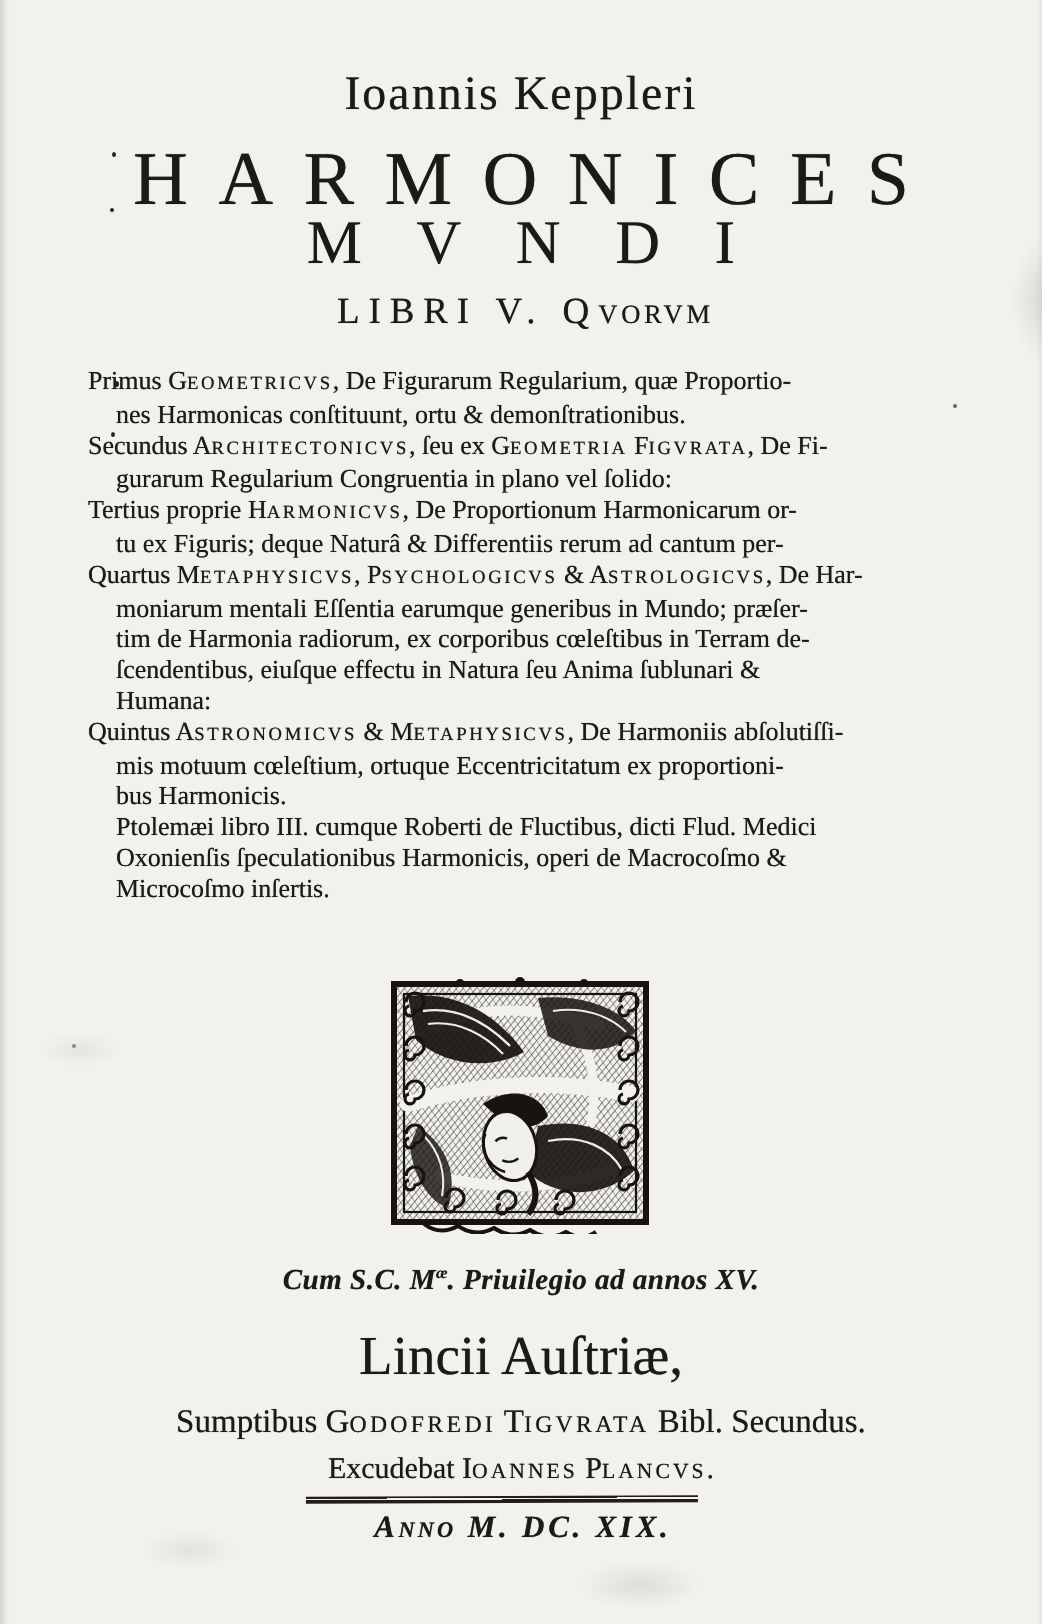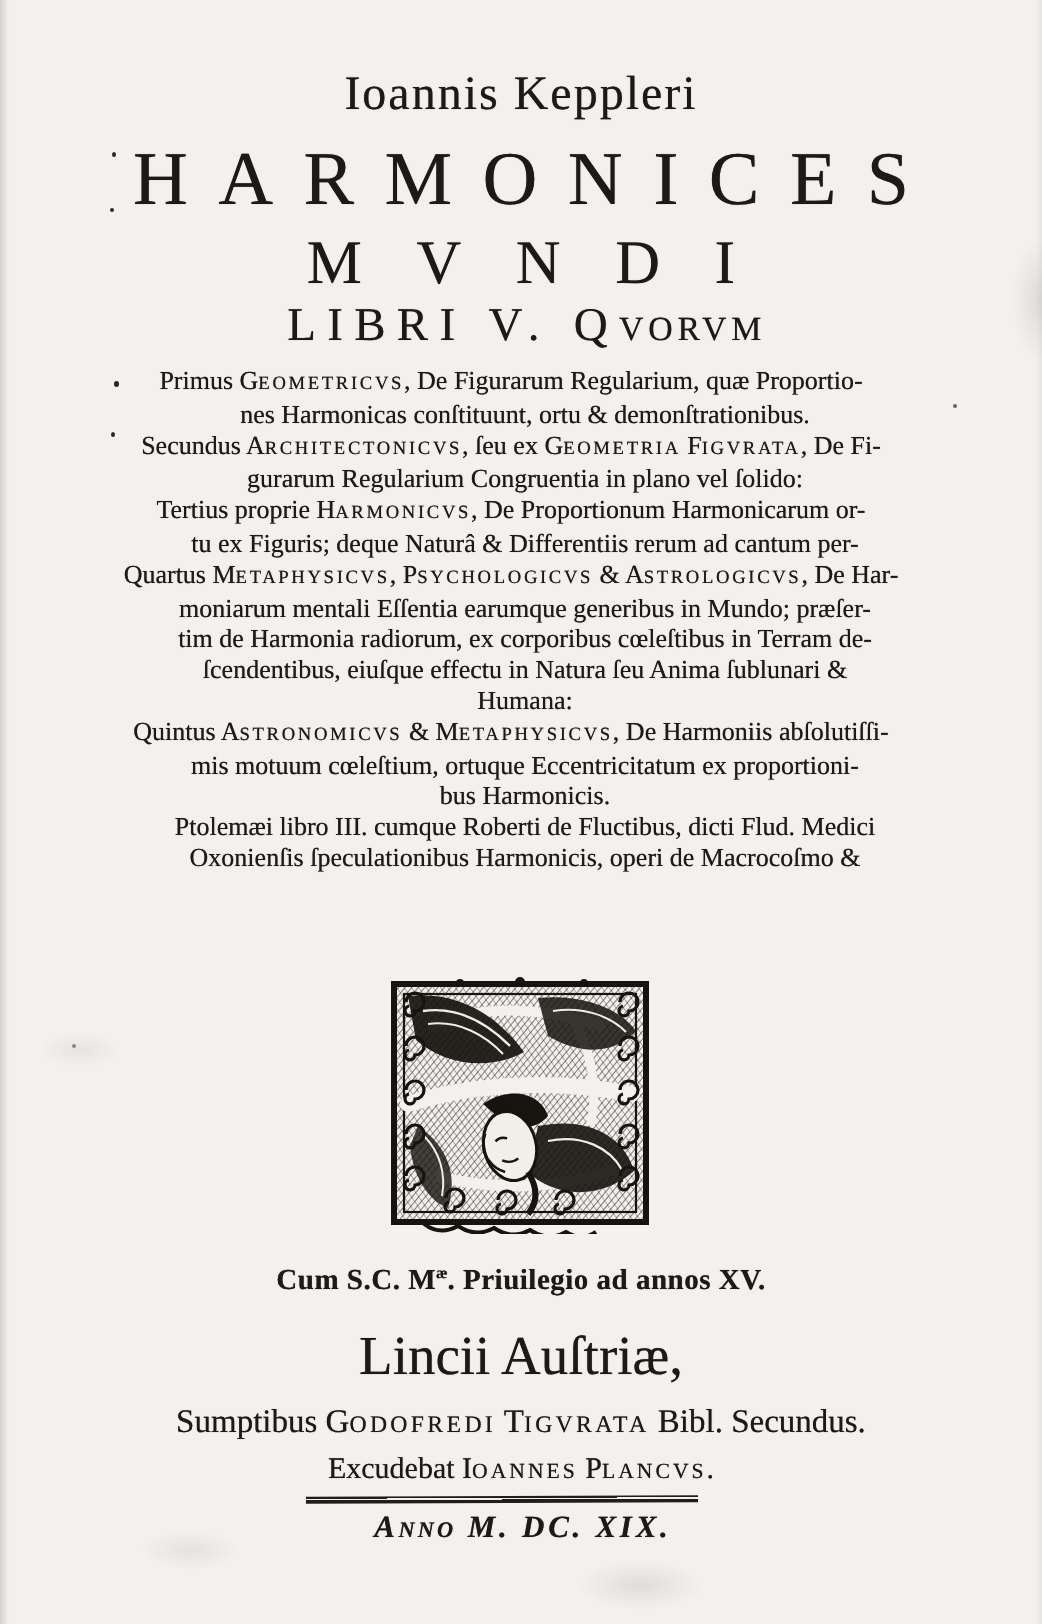--- a/index.html
+++ b/index.html
@@ -18,36 +18,36 @@
       radial-gradient(ellipse 70px 28px at 190px 1550px, rgba(120,120,114,.12), rgba(120,120,114,0) 70%),
       radial-gradient(ellipse 40px 90px at 1040px 300px, rgba(120,120,114,.18), rgba(120,120,114,0) 70%),
       radial-gradient(ellipse 60px 25px at 80px 1050px, rgba(120,120,114,.10), rgba(120,120,114,0) 70%);
   }
   .page *{text-rendering:geometricPrecision;}
   .center{position:absolute;left:0;width:100%;text-align:center;}
   .ink{color:#1c1a16;text-shadow:0 0 .7px rgba(25,22,18,.75);}
 
   .author{top:66px;font-size:48px;letter-spacing:2px;}
   .title-main{top:136px;font-size:76px;letter-spacing:.40em;text-indent:.40em;font-weight:400;}
-  .title-sub{top:228px;font-size:62px;letter-spacing:.88em;text-indent:.88em;}
-  .libri{top:298px;font-size:47px;letter-spacing:.24em;text-indent:.24em;}
+  .title-sub{top:208px;font-size:62px;letter-spacing:.88em;text-indent:.88em;}
+  .libri{top:290px;font-size:37px;letter-spacing:.24em;text-indent:.24em;}
 
   .books{
-    position:absolute;top:366px;left:104px;width:814px;
-    font-size:26px;line-height:30.8px;text-align:center;
+    position:absolute;top:366px;left:88px;width:814px;
+    font-size:26px;line-height:30.8px;
   }
   .books .line{white-space:nowrap;}
   .books .line.cont{padding-left:28px;}
 
   .sc{font-size:.72em;letter-spacing:.14em;}
   .sup{vertical-align:super;font-size:.55em;letter-spacing:0;}
 
   .ornament{position:absolute;top:976px;left:388px;width:264px;height:258px;}
 
-  .privilege{top:1264px;font-size:29px;font-weight:bold;letter-spacing:.5px;}
+  .privilege{top:1264px;font-size:29px;font-style:italic;font-weight:bold;letter-spacing:.5px;}
   .place{top:1324px;font-size:55px;font-family:Liberation Serif, serif;}
   .publisher{top:1404px;font-size:33px;}
   .printer{top:1452px;font-size:30px;font-family:Liberation Serif, serif;}
   .year-rule{
     position:absolute;top:1496px;left:306px;width:392px;height:7px;
     background:linear-gradient(180deg,#211e19 0 2px,rgba(0,0,0,0) 2px 3.5px,#211e19 3.5px 7px);
     transform:rotate(-.25deg);
   }
   .year{top:1509px;font-size:31px;font-style:italic;font-weight:bold;letter-spacing:.12em;text-indent:.12em;}
 
@@ -97,20 +97,21 @@
         <div class="line cont"><span>Humana:</span></div>
       </div>
       <div class="para">
         <div class="line"><span>Quintus A</span><span class="sc">STRONOMICVS</span><span> &amp; M</span><span class="sc">ETAPHYSICVS</span><span>, De Harmoniis abſolutiſſi-</span></div>
         <div class="line cont"><span>mis motuum cœleſtium, ortuque Eccentricitatum ex proportioni-</span></div>
         <div class="line cont"><span>bus Harmonicis.</span></div>
       </div>
       <div class="para">
         <div class="line cont"><span>Ptolemæi libro III. cumque Roberti de Fluctibus, dicti Flud. Medici</span></div>
         <div class="line cont"><span>Oxonienſis ſpeculationibus Harmonicis, operi de Macrocoſmo &amp;</span></div>
+        <div class="line cont"><span>Microcoſmo inſertis.</span></div>
       </div>
     </div>
 
   <div class="ornament">
     <svg viewBox="0 0 264 258" width="264" height="258" xmlns="http://www.w3.org/2000/svg">
       <defs>
         <pattern id="xh" width="5" height="5" patternUnits="userSpaceOnUse" patternTransform="rotate(40)">
           <line x1="0" y1="0" x2="0" y2="5" stroke="#2b2721" stroke-width="1.3"></line>
         </pattern>
         <pattern id="xh2" width="6" height="6" patternUnits="userSpaceOnUse" patternTransform="rotate(-35)">

